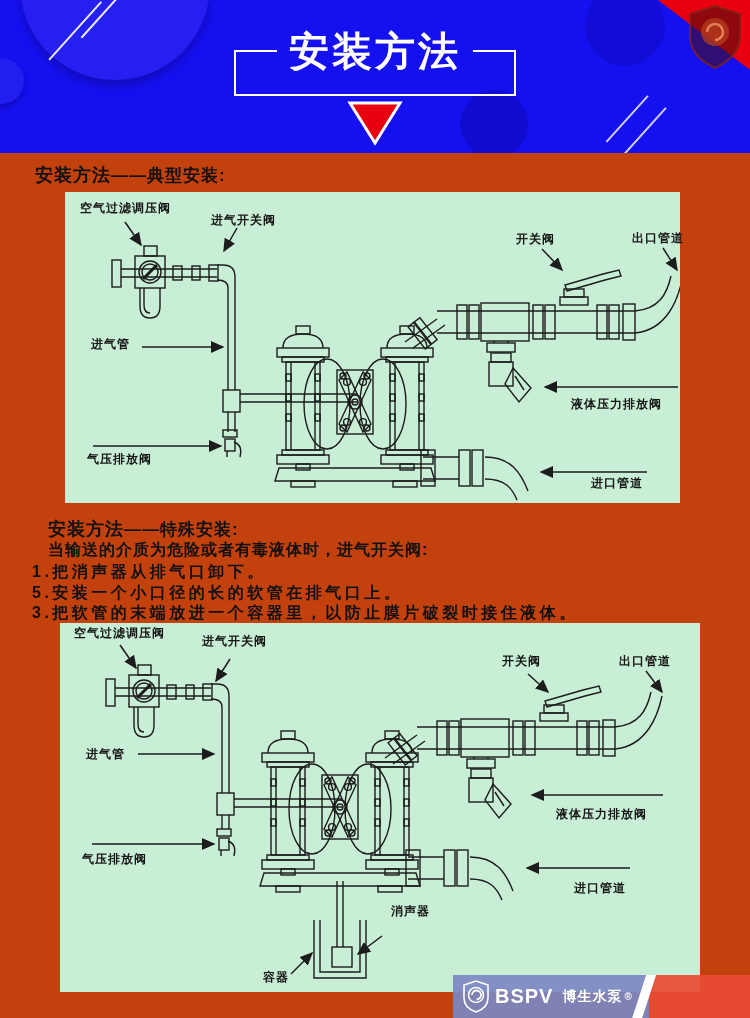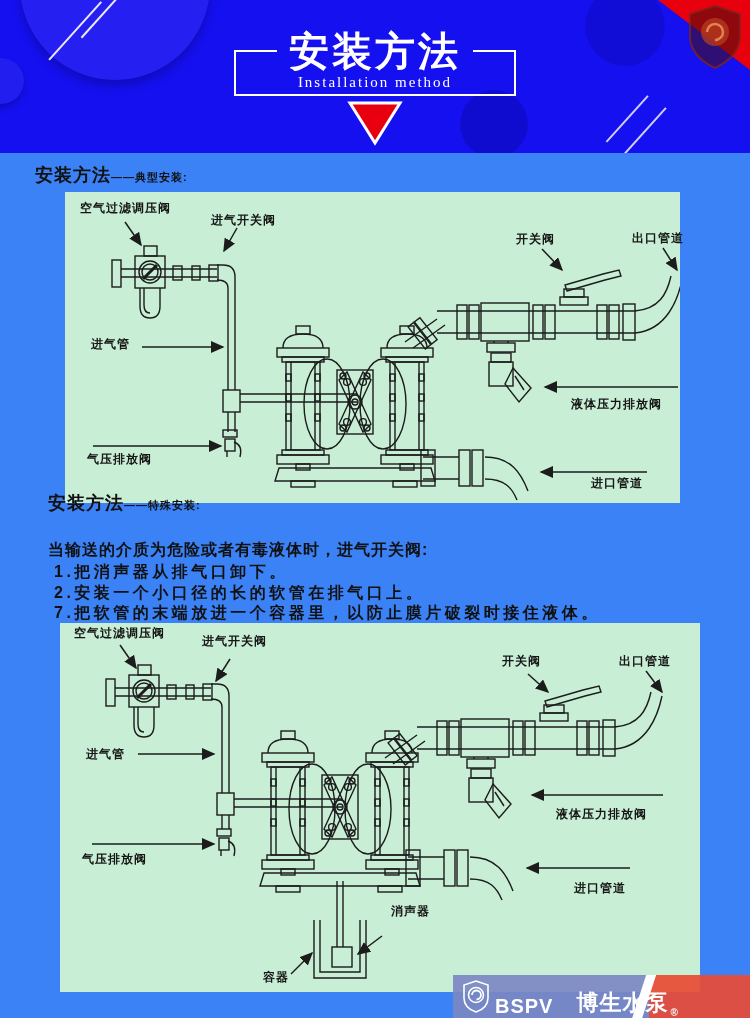--- a/index.html
+++ b/index.html
@@ -1,17 +1,17 @@
 <!DOCTYPE html>
 <html><head>
 <meta charset="utf-8">
 <style>
   html,body{margin:0;padding:0;}
   body{background:#ffffff;font-family:"Liberation Sans",sans-serif;}
-  .page{position:relative;width:750px;height:1018px;background:#3b82f6;overflow:hidden;}
+  .page{position:relative;width:750px;height:1018px;background:#c2410c;overflow:hidden;}
 
   
   .hdr{position:absolute;left:0;top:0;width:750px;height:153px;background:#1510f0;overflow:hidden;}
   .hdr .circ{position:absolute;border-radius:50%;}
   .c1{left:20px;top:-110px;width:190px;height:190px;background:rgba(255,255,255,0.07);box-shadow:0 6px 10px rgba(0,0,40,.25);}
   .c2{left:-22px;top:58px;width:46px;height:46px;background:rgba(255,255,255,0.06);box-shadow:0 4px 6px rgba(0,0,40,.25);}
   .c3{left:460px;top:90px;width:68px;height:68px;background:rgba(0,0,90,0.22);}
   .c4{left:585px;top:-14px;width:80px;height:80px;background:rgba(0,0,90,0.16);}
   .hline{position:absolute;background:#fff;height:1.5px;width:78px;transform:rotate(-48deg);opacity:.9;}
   .l1{left:36px;top:30px;}
@@ -22,42 +22,42 @@
   .title-box{position:absolute;left:234px;top:50px;width:282px;height:46px;border:2px solid #ffffff;box-sizing:border-box;}
   .main-title{position:absolute;left:50%;top:-24px;transform:translateX(-50%);background:#1510f0;padding:0 12px;
     color:#fff;font-size:40px;font-weight:bold;letter-spacing:3px;white-space:nowrap;line-height:46px;}
   .sub-title{position:absolute;left:0;right:0;bottom:3px;text-align:center;color:#fff;
     font-family:"Liberation Serif",serif;font-size:15px;letter-spacing:2px;}
   .tri-red{position:absolute;left:345px;top:100px;}
 
   
   .sec-title{position:absolute;color:#111;white-space:nowrap;}
   .sec-title .strong{font-size:18px;font-weight:bold;letter-spacing:1px;}
-  .sec-title .rest{font-size:11px;font-weight:bold;letter-spacing:1px;}
+  .sec-title .rest{font-size:17px;font-weight:bold;letter-spacing:1px;}
   .sec1{left:35px;top:163px;}
-  .sec2{left:48px;top:491px;}
+  .sec2{left:48px;top:517px;}
   .intro{position:absolute;left:48px;top:540px;font-size:16px;font-weight:bold;letter-spacing:1px;color:#111;white-space:nowrap;}
-  .step{position:absolute;left:54px;font-size:16px;font-weight:bold;letter-spacing:3.5px;color:#111;white-space:nowrap;text-align:right;}
+  .step{position:absolute;left:32px;font-size:16px;font-weight:bold;letter-spacing:3.5px;color:#111;white-space:nowrap;text-align:right;}
   .st1{top:562px;} .st2{top:583px;} .st3{top:603px;}
 
   
   .panel{position:absolute;background:#c8eed5;}
   .panel1{left:65px;top:192px;width:615px;height:311px;}
   .panel2{left:60px;top:623px;width:640px;height:369px;}
   .panel svg.art{position:absolute;left:0;top:0;}
   .dlabel{position:absolute;font-size:12px;font-weight:bold;color:#161616;letter-spacing:1px;white-space:nowrap;}
 
   
   .foot{position:absolute;left:453px;top:975px;width:297px;height:43px;overflow:hidden;}
   .foot .seg-l{position:absolute;left:0;top:0;width:196px;height:43px;background:rgba(124,136,195,0.92);}
   .foot .seg-r{position:absolute;left:196px;top:0;width:101px;height:43px;background:rgba(233,75,52,0.92);}
   .foot .slash{position:absolute;left:186px;top:-4px;width:10px;height:52px;background:#fff;transform:skewX(-18deg);}
-  .brand-line{position:absolute;left:42px;top:0;height:43px;display:flex;align-items:flex-end;color:#fff;font-weight:bold;}
+  .brand-line{position:absolute;left:42px;top:0;height:43px;display:flex;align-items:center;color:#fff;font-weight:bold;}
   .brand-abbr{font-size:20px;letter-spacing:1px;}
-  .brand-name{font-size:22px;margin-left:23px;letter-spacing:1px;}
+  .brand-name{font-size:14px;margin-left:9px;letter-spacing:1px;}
   .brand-reg{font-size:10px;vertical-align:super;margin-left:2px;}
   .badge{position:absolute;left:196px;top:0;width:101px;height:43px;display:flex;align-items:center;justify-content:center;
     color:#fff;font-size:22px;font-weight:bold;letter-spacing:2px;}
   .shield-wrap{position:absolute;left:8px;top:4px;}
 
   svg .ln{stroke:#1c1c1c;stroke-width:1.4;fill:none;}
   svg .arrow{stroke:#1c1c1c;stroke-width:1.5;fill:none;}
 </style>
 </head>
 <body>
@@ -190,21 +190,20 @@
     <div class="hline l3"></div>
     <div class="hline l4"></div>
     <div class="corner-red"></div>
     <svg width="70" height="70" style="position:absolute;right:0;top:2px">
       <path d="M35,4 L60,12 V34 Q60,54 35,66 Q10,54 10,34 V12 Z" fill="rgba(70,15,12,0.55)" stroke="rgba(130,35,22,0.8)" stroke-width="2"></path>
       <circle cx="35" cy="30" r="14" fill="rgba(180,60,30,0.75)"></circle>
       <path d="M27,30 a8,8 0 1 1 8,8" fill="none" stroke="rgba(240,150,100,0.8)" stroke-width="2.5"></path>
     </svg>
     <div class="title-box">
       <div class="main-title">安装方法</div>
-      <div class="sub-title">Installation method</div>
     </div>
     <svg class="tri-red" width="60" height="46">
       <polygon points="5,3 55,3 30,43" fill="#e8000f" stroke="#ffffff" stroke-width="3"></polygon>
     </svg>
   </div>
 
   <div class="sec-title sec1">
     <span class="strong">安装方法</span><span class="rest">——典型安装:</span>
   </div>
 
@@ -245,22 +244,22 @@
     <div class="dlabel" style="left:22px;top:259px">气压排放阀</div>
     <div class="dlabel" style="left:506px;top:204px">液体压力排放阀</div>
     <div class="dlabel" style="left:526px;top:283px">进口管道</div>
   </div>
 
   <div class="sec-title sec2">
     <span class="strong">安装方法</span><span class="rest">——特殊安装:</span>
   </div>
   <div class="intro">当输送的介质为危险或者有毒液体时，进气开关阀:</div>
   <div class="step st1">1.把消声器从排气口卸下。</div>
-  <div class="step st2">2.安装一个小口径的长的软管在排气口上。</div>
-  <div class="step st3">7.把软管的末端放进一个容器里，以防止膜片破裂时接住液体。</div>
+  <div class="step st2">5.安装一个小口径的长的软管在排气口上。</div>
+  <div class="step st3">3.把软管的末端放进一个容器里，以防止膜片破裂时接住液体。</div>
 
   <div class="panel panel2">
     <svg class="art" width="640" height="369" viewBox="0 0 640 369">
       <use href="#reg" xlink:href="#reg" transform="translate(-1,-12)"></use>
       <g class="ln">
         <line x1="162" y1="84" x2="162" y2="170"></line>
         <line x1="169" y1="84" x2="169" y2="170"></line>
         <rect x="157" y="170" width="17" height="22"></rect>
         <line x1="162" y1="192" x2="162" y2="206"></line>
         <line x1="169" y1="192" x2="169" y2="206"></line>

